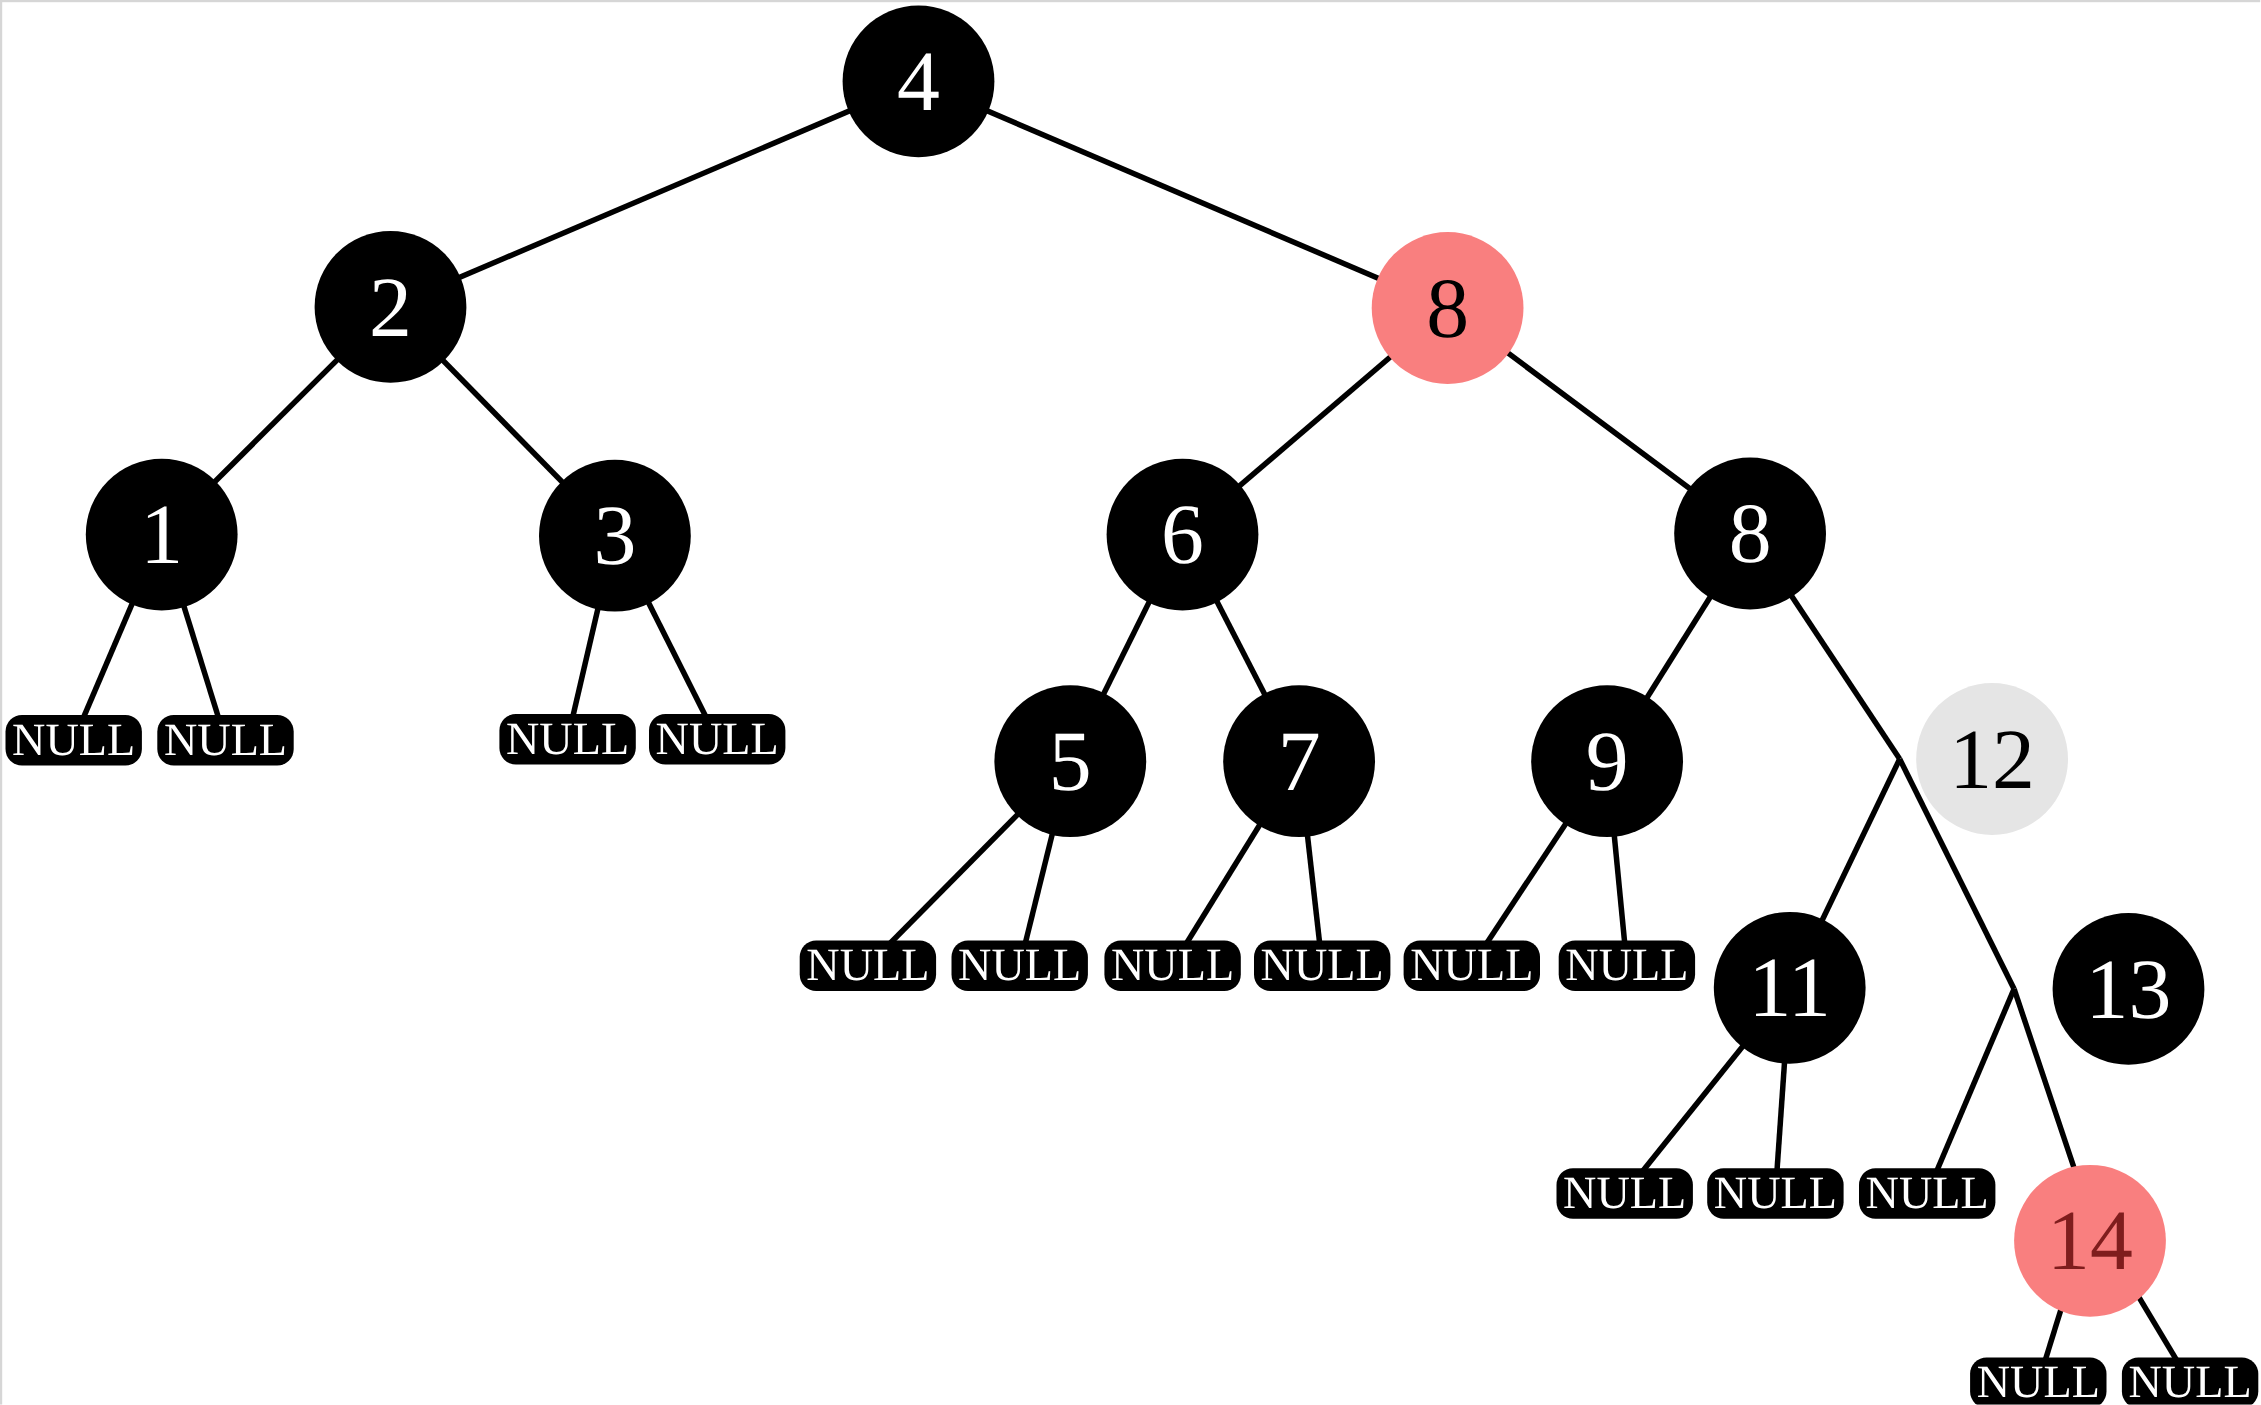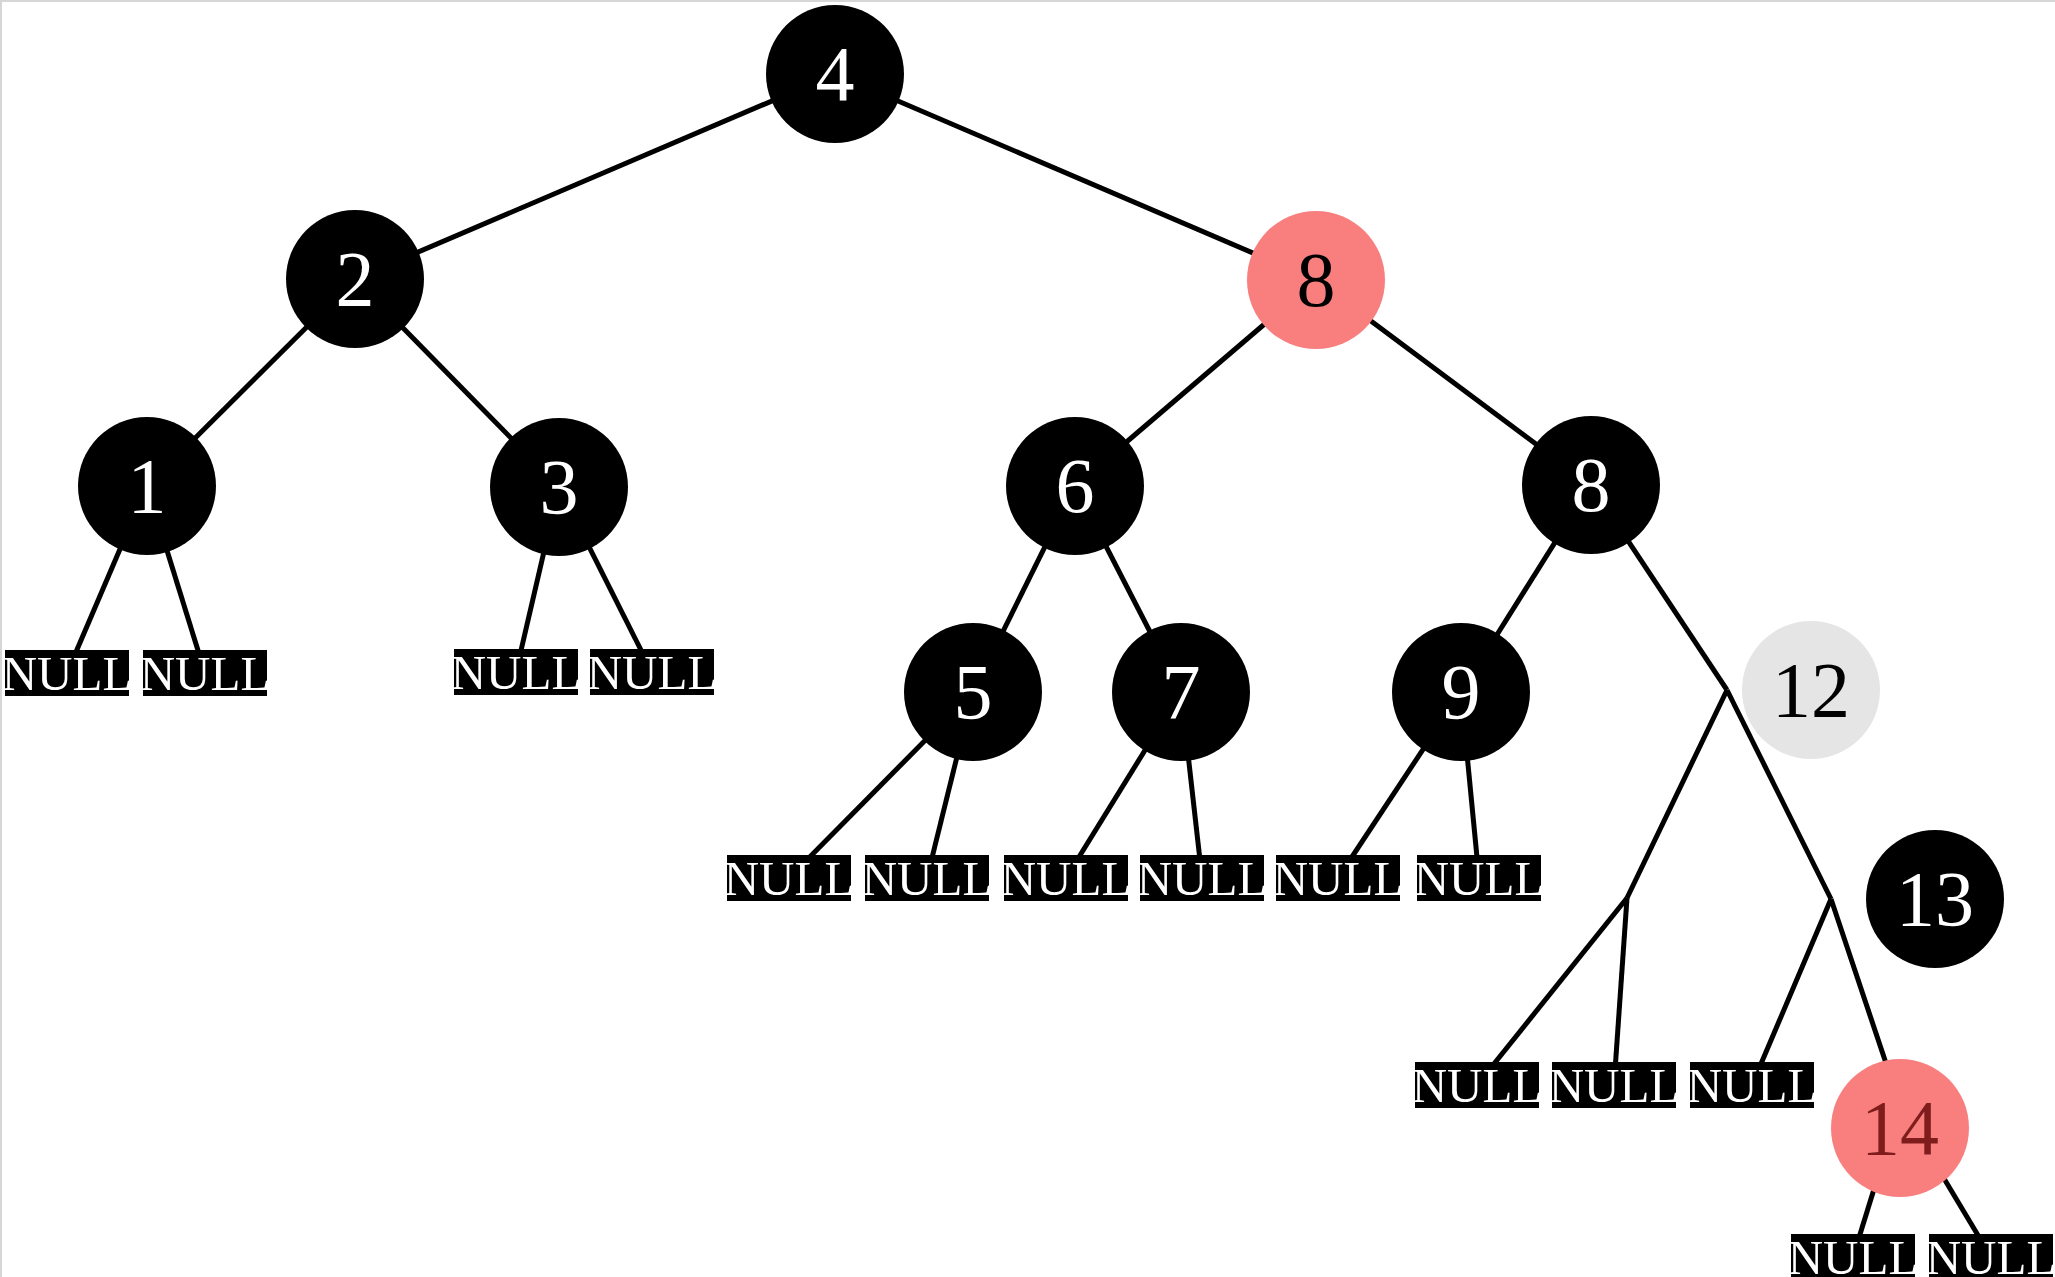--- a/index.html
+++ b/index.html
@@ -34,24 +34,25 @@
     line-height: 1;
     user-select: none;
   }
   .null-leaf {
     position: absolute;
     width: 124px;
     height: 46px;
     display: flex;
     align-items: center;
     justify-content: center;
-    font-size: 49px;
+    font-size: 42px;
     line-height: 1;
     letter-spacing: 0px;
     user-select: none;
+    border-radius: 15px;
   }
 </style>
 </head>
 <body>
 
 <div id="canvas">
   <svg id="edges" xmlns="http://www.w3.org/2000/svg">
       <line x1="833" y1="72" x2="353" y2="277" stroke="#000000"></line>
       <line x1="833" y1="72" x2="1314" y2="278" stroke="#000000"></line>
       <line x1="353" y1="277" x2="145" y2="484" stroke="#000000"></line>
@@ -86,20 +87,21 @@
     <div class="rb-node" style="left: 284px; top: 208px; background: rgb(0, 0, 0); color: rgb(255, 255, 255);">2</div>
     <div class="rb-node" style="left: 1245px; top: 209px; background: rgb(249, 127, 127); color: rgb(0, 0, 0);">8</div>
     <div class="rb-node" style="left: 76px; top: 415px; background: rgb(0, 0, 0); color: rgb(255, 255, 255);">1</div>
     <div class="rb-node" style="left: 488px; top: 416px; background: rgb(0, 0, 0); color: rgb(255, 255, 255);">3</div>
     <div class="rb-node" style="left: 1004px; top: 415px; background: rgb(0, 0, 0); color: rgb(255, 255, 255);">6</div>
     <div class="rb-node" style="left: 1520px; top: 414px; background: rgb(0, 0, 0); color: rgb(255, 255, 255);">8</div>
     <div class="rb-node" style="left: 902px; top: 621px; background: rgb(0, 0, 0); color: rgb(255, 255, 255);">5</div>
     <div class="rb-node" style="left: 1110px; top: 621px; background: rgb(0, 0, 0); color: rgb(255, 255, 255);">7</div>
     <div class="rb-node" style="left: 1390px; top: 621px; background: rgb(0, 0, 0); color: rgb(255, 255, 255);">9</div>
     <div class="rb-node" style="left: 1740px; top: 619px; background: #e5e5e5; color: rgb(0, 0, 0);">12</div>
+    <div class="rb-node" style="left: 1556px; top: 827px; background: rgb(0, 0, 0); color: rgb(255, 255, 255);">11</div>
     <div class="rb-node" style="left: 1864px; top: 828px; background: rgb(0, 0, 0); color: rgb(255, 255, 255);">13</div>
     <div class="rb-node" style="left: 1829px; top: 1057px; background: rgb(249, 127, 127); color: #7f1d1d;">14</div>
     <div class="null-leaf" style="left: 3px; top: 648px; background: rgb(0, 0, 0); color: rgb(255, 255, 255);">NULL</div>
     <div class="null-leaf" style="left: 141px; top: 648px; background: rgb(0, 0, 0); color: rgb(255, 255, 255);">NULL</div>
     <div class="null-leaf" style="left: 452px; top: 647px; background: rgb(0, 0, 0); color: rgb(255, 255, 255);">NULL</div>
     <div class="null-leaf" style="left: 588px; top: 647px; background: rgb(0, 0, 0); color: rgb(255, 255, 255);">NULL</div>
     <div class="null-leaf" style="left: 725px; top: 853px; background: rgb(0, 0, 0); color: rgb(255, 255, 255);">NULL</div>
     <div class="null-leaf" style="left: 863px; top: 853px; background: rgb(0, 0, 0); color: rgb(255, 255, 255);">NULL</div>
     <div class="null-leaf" style="left: 1002px; top: 853px; background: rgb(0, 0, 0); color: rgb(255, 255, 255);">NULL</div>
     <div class="null-leaf" style="left: 1138px; top: 853px; background: rgb(0, 0, 0); color: rgb(255, 255, 255);">NULL</div>

